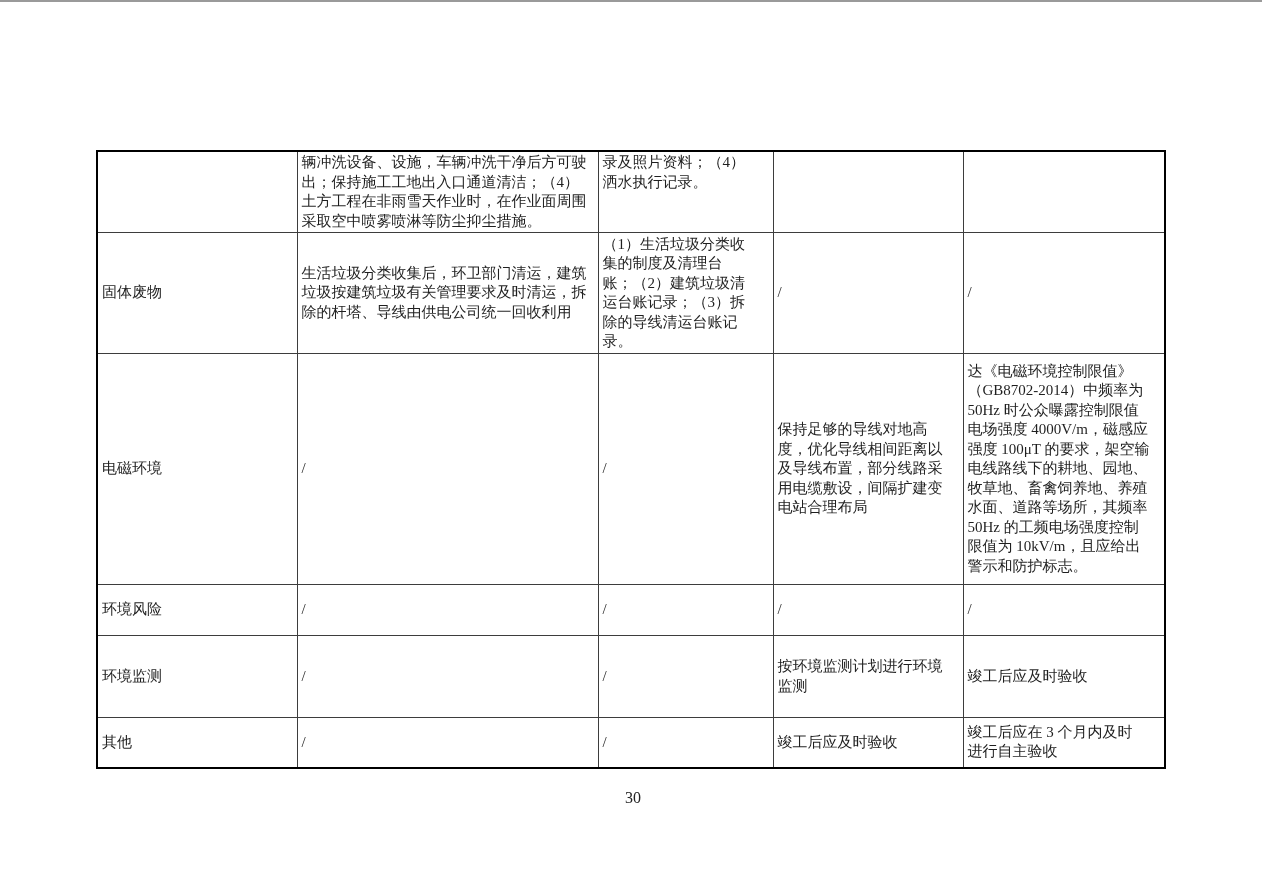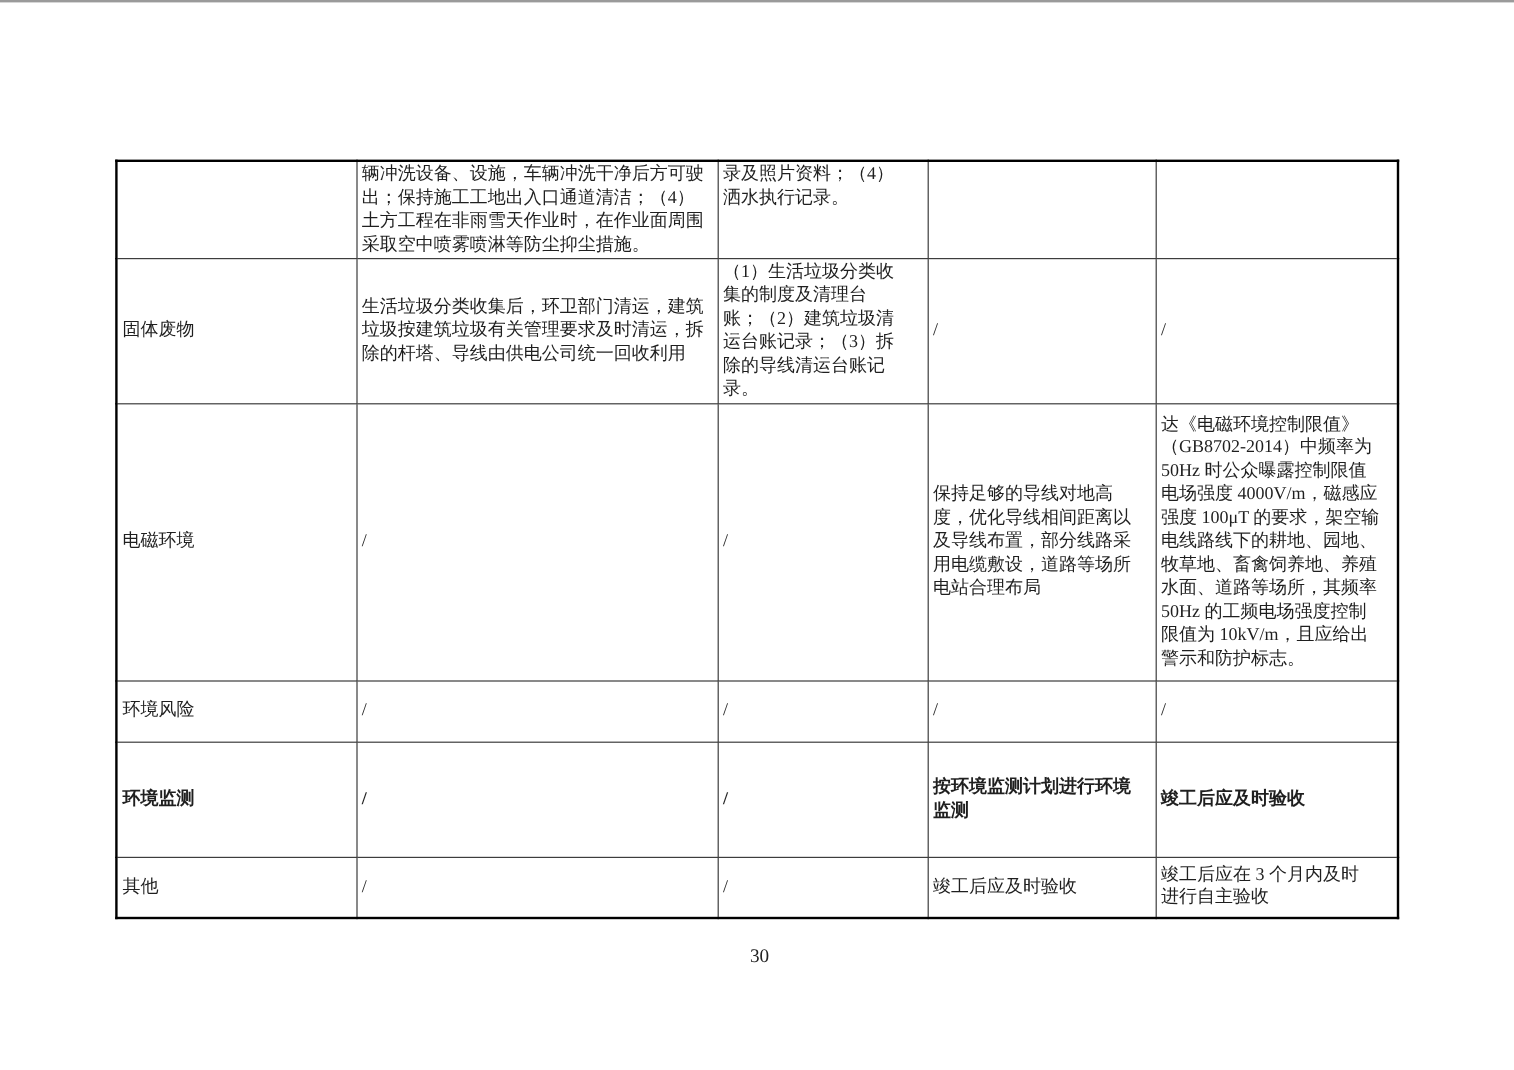--- a/index.html
+++ b/index.html
@@ -17,21 +17,21 @@
   }
   .top-edge {
     position: absolute;
     left: 0; top: 0;
     width: 100%; height: 2px;
     background: #9a9a9a;
   }
   table.report-table {
     position: absolute;
     left: 96px;
-    top: 133px;
+    top: 150px;
     border-collapse: collapse;
     table-layout: fixed;
     width: 1068px;
     border: 2px solid #000000;
     padding-left: 21px;
   }
   table.report-table td {
     border: 1px solid #3d3d3d;
     color: #1f1f1f;
     font-size: 15px;
@@ -39,21 +39,21 @@
     padding: 1px 4px;
     text-align: left;
     vertical-align: middle;
     white-space: pre-line;
     overflow: hidden;
   }
   tr.r0 { height: 80px; }
   tr.r1 { height: 121px; }
   tr.r2 { height: 231px; }
   tr.r3 { height: 51px; }
-  tr.r4 { height: 96px; font-weight: bold; }
+  tr.r4 { height: 82px; }
   tr.r5 { height: 50px; }
   tr.r0 td { vertical-align: top; }
   tr.r0 td.lefted { text-align: left; }
   .footer-company {
     position: absolute;
     left: 100px;
     top: 790px;
     font-size: 15px;
     color: #222222;
   }
@@ -107,21 +107,21 @@
         <td>/</td>
         <td>/</td>
       </tr>
       <tr class="r2">
         <td>电磁环境</td>
         <td>/</td>
         <td>/</td>
         <td>保持足够的导线对地高
 度，优化导线相间距离以
 及导线布置，部分线路采
-用电缆敷设，道路等场所
+用电缆敷设，间隔扩建变
 电站合理布局</td>
         <td>达《电磁环境控制限值》
 （GB8702-2014）中频率为
 50Hz 时公众曝露控制限值
 电场强度 4000V/m，磁感应
 强度 100μT 的要求，架空输
 电线路线下的耕地、园地、
 牧草地、畜禽饲养地、养殖
 水面、道路等场所，其频率
 50Hz 的工频电场强度控制

